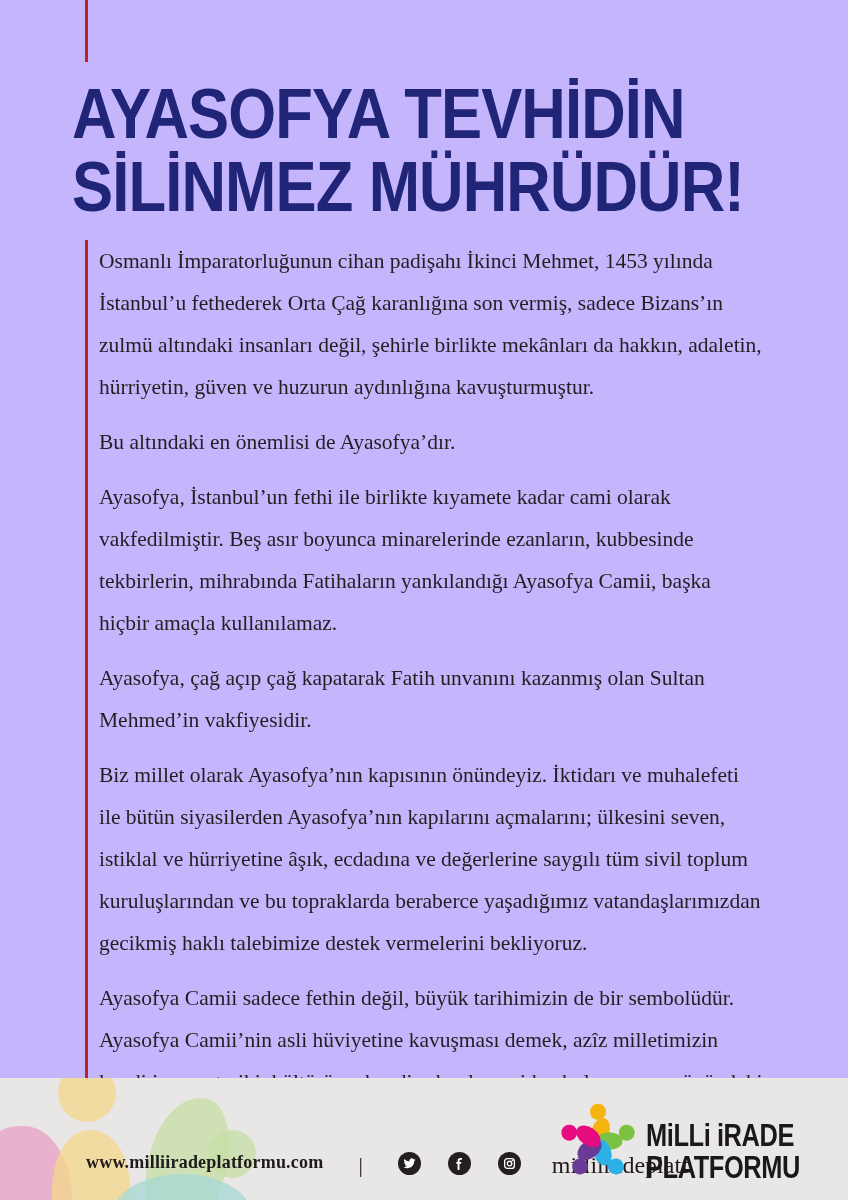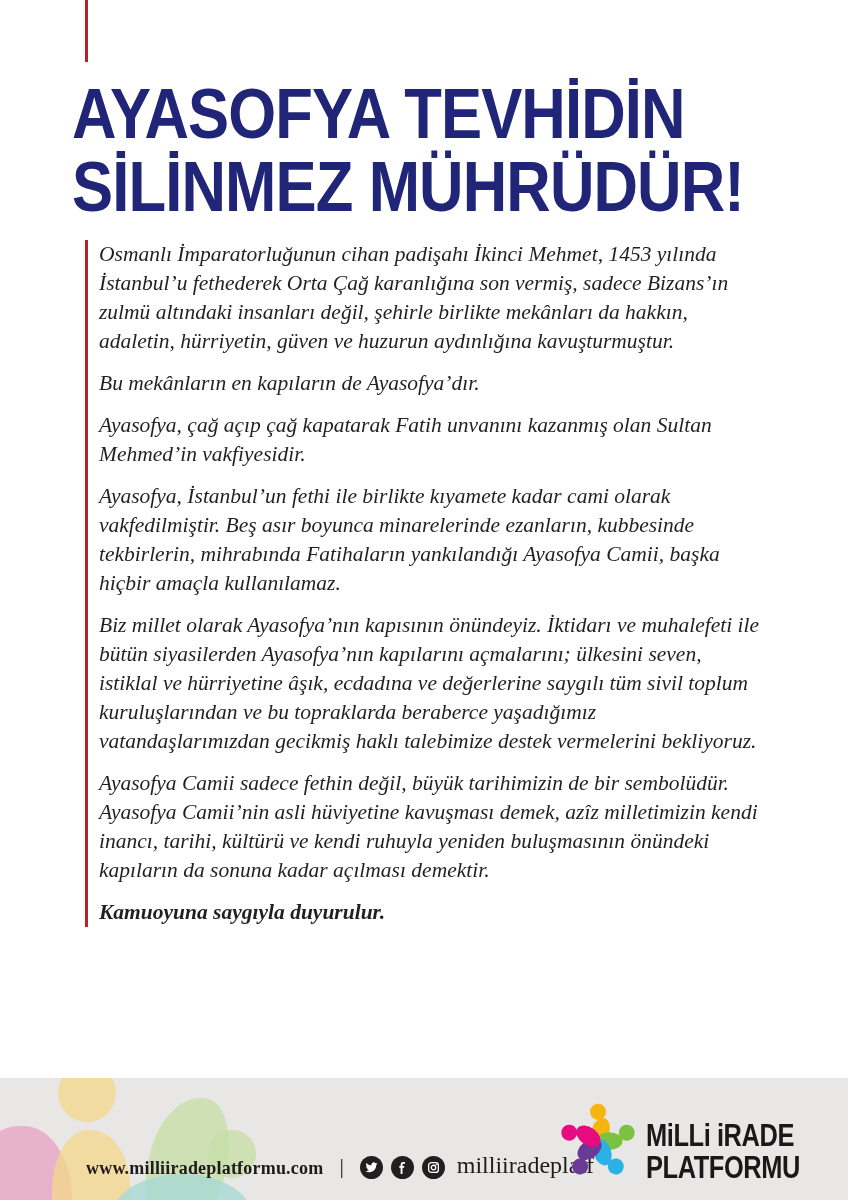--- a/index.html
+++ b/index.html
@@ -1,21 +1,21 @@
 <!DOCTYPE html>
 <html style="--title-navy: #212578; --accent-red: #b5242b; --text-dark: #231f20; --footer-gray: #e9e7e6; --logo-yellow: #f6b40e; --logo-green: #7cc242; --logo-cyan: #2bb1e5; --logo-purple: #6a3b96; --logo-magenta: #e60b80;"><head>
 <meta charset="utf-8">
 <style>
   * { margin:0; padding:0; box-sizing:border-box; }
   html,body { background:#cfcfcf; }
   .page {
     position:relative;
     width:848px; height:1200px;
     margin:0 auto;
-    background:#ffffff;
+    background:#c4b5fd;
     overflow:hidden;
     font-family:"Liberation Serif", serif;
     color:var(--text-dark, #231f20);
   }
 
   
   .top-tick {
     position:absolute; left:85px; top:0;
     width:3px; height:62px;
     background:var(--accent-red, #b5242b);
@@ -36,24 +36,23 @@
 
   
   .body-block {
     position:absolute; left:85px; top:240px;
     width:678px;
     border-left:3px solid var(--accent-red, #b5242b);
     padding-left:11px;
   }
   .body-block p {
     font-size:21.5px;
-    line-height:29px;
+    line-height:42px;
     margin-bottom:13px;
     color:var(--text-dark, #231f20);
-    font-style:italic;
   }
   .body-block p:last-child { margin-bottom:0; }
   .body-block p.bold { font-weight:bold; }
 
   
   .footer {
     position:absolute; left:0; bottom:0;
     width:848px; height:122px;
     background:var(--footer-gray, #e9e7e6);
     overflow:hidden;
@@ -62,22 +61,23 @@
   .blob-pink   { left:-38px; top:48px; width:110px; height:170px; background:#e871ac; opacity:.45; border-radius:54% 46% 60% 40%/55% 45% 60% 40%; }
   .blob-yellow-head { left:58px; top:-14px; width:58px; height:58px; background:#f4d78a; opacity:.75; border-radius:50%; }
   .blob-yellow-body { left:52px; top:52px; width:78px; height:120px; background:#f4d78a; opacity:.75; border-radius:48% 52% 46% 54%/52% 48% 55% 45%; }
   .blob-green-body  { left:148px; top:18px; width:78px; height:140px; background:#c7dfa8; opacity:.8; border-radius:55% 45% 50% 50%/48% 52% 50% 50%; transform:rotate(14deg); }
   .blob-green-head  { left:208px; top:52px; width:48px; height:48px; background:#c7dfa8; opacity:.8; border-radius:50%; }
   .blob-teal        { left:112px; top:96px; width:140px; height:70px; background:#a8d9d6; opacity:.8; border-radius:50% 50% 45% 55%/60% 60% 40% 40%; }
 
   
   .contact {
     position:absolute; left:86px; top:74px;
-    display:flex; align-items:flex-end;
+    display:flex; align-items:flex-start;
     z-index:2;
+    gap:19px;
   }
   .website {
     font-family:"Liberation Serif", serif;
     font-weight:bold; font-size:18px; color:#1f1a1b;
     letter-spacing:.2px;
   }
   .sep { margin:0 16px; font-size:22px; font-weight:300; color:#1f1a1b; }
   .social-icon {
     width:23px; height:23px; border-radius:50%;
     background:#231f20; color:#ffffff;
@@ -123,23 +123,23 @@
 
   <div class="top-tick"></div>
 
   <h1 class="title">
     <span>AYASOFYA TEVHİDİN</span><br>
     <span>SİLİNMEZ MÜHRÜDÜR!</span>
   </h1>
 
   <div class="body-block" id="body-block">
       <p>Osmanlı İmparatorluğunun cihan padişahı İkinci Mehmet, 1453 yılında İstanbul’u fethederek Orta Çağ karanlığına son vermiş, sadece Bizans’ın zulmü altındaki insanları değil, şehirle birlikte mekânları da hakkın, adaletin, hürriyetin, güven ve huzurun aydınlığına kavuşturmuştur.</p>
-      <p>Bu mekânların en kapıların de Ayasofya’dır.</p>
+      <p>Bu altındaki en önemlisi de Ayasofya’dır.</p>
+      <p>Ayasofya, İstanbul’un fethi ile birlikte kıyamete kadar cami olarak vakfedilmiştir. Beş asır boyunca minarelerinde ezanların, kubbesinde tekbirlerin, mihrabında Fatihaların yankılandığı Ayasofya Camii, başka hiçbir amaçla kullanılamaz.</p>
       <p>Ayasofya, çağ açıp çağ kapatarak Fatih unvanını kazanmış olan Sultan Mehmed’in vakfiyesidir.</p>
-      <p>Ayasofya, İstanbul’un fethi ile birlikte kıyamete kadar cami olarak vakfedilmiştir. Beş asır boyunca minarelerinde ezanların, kubbesinde tekbirlerin, mihrabında Fatihaların yankılandığı Ayasofya Camii, başka hiçbir amaçla kullanılamaz.</p>
       <p>Biz millet olarak Ayasofya’nın kapısının önündeyiz. İktidarı ve muhalefeti ile bütün siyasilerden Ayasofya’nın kapılarını açmalarını; ülkesini seven, istiklal ve hürriyetine âşık, ecdadına ve değerlerine saygılı tüm sivil toplum kuruluşlarından ve bu topraklarda beraberce yaşadığımız vatandaşlarımızdan gecikmiş haklı talebimize destek vermelerini bekliyoruz.</p>
       <p>Ayasofya Camii sadece fethin değil, büyük tarihimizin de bir sembolüdür. Ayasofya Camii’nin asli hüviyetine kavuşması demek, azîz milletimizin kendi inancı, tarihi, kültürü ve kendi ruhuyla yeniden buluşmasının önündeki kapıların da sonuna kadar açılması demektir.</p>
       <p class="bold">Kamuoyuna saygıyla duyurulur.</p>
     </div>
 
   <div class="footer">
     <span class="blob blob-pink"></span>
     <span class="blob blob-yellow-head"></span>
     <span class="blob blob-yellow-body"></span>
     <span class="blob blob-green-body"></span>

